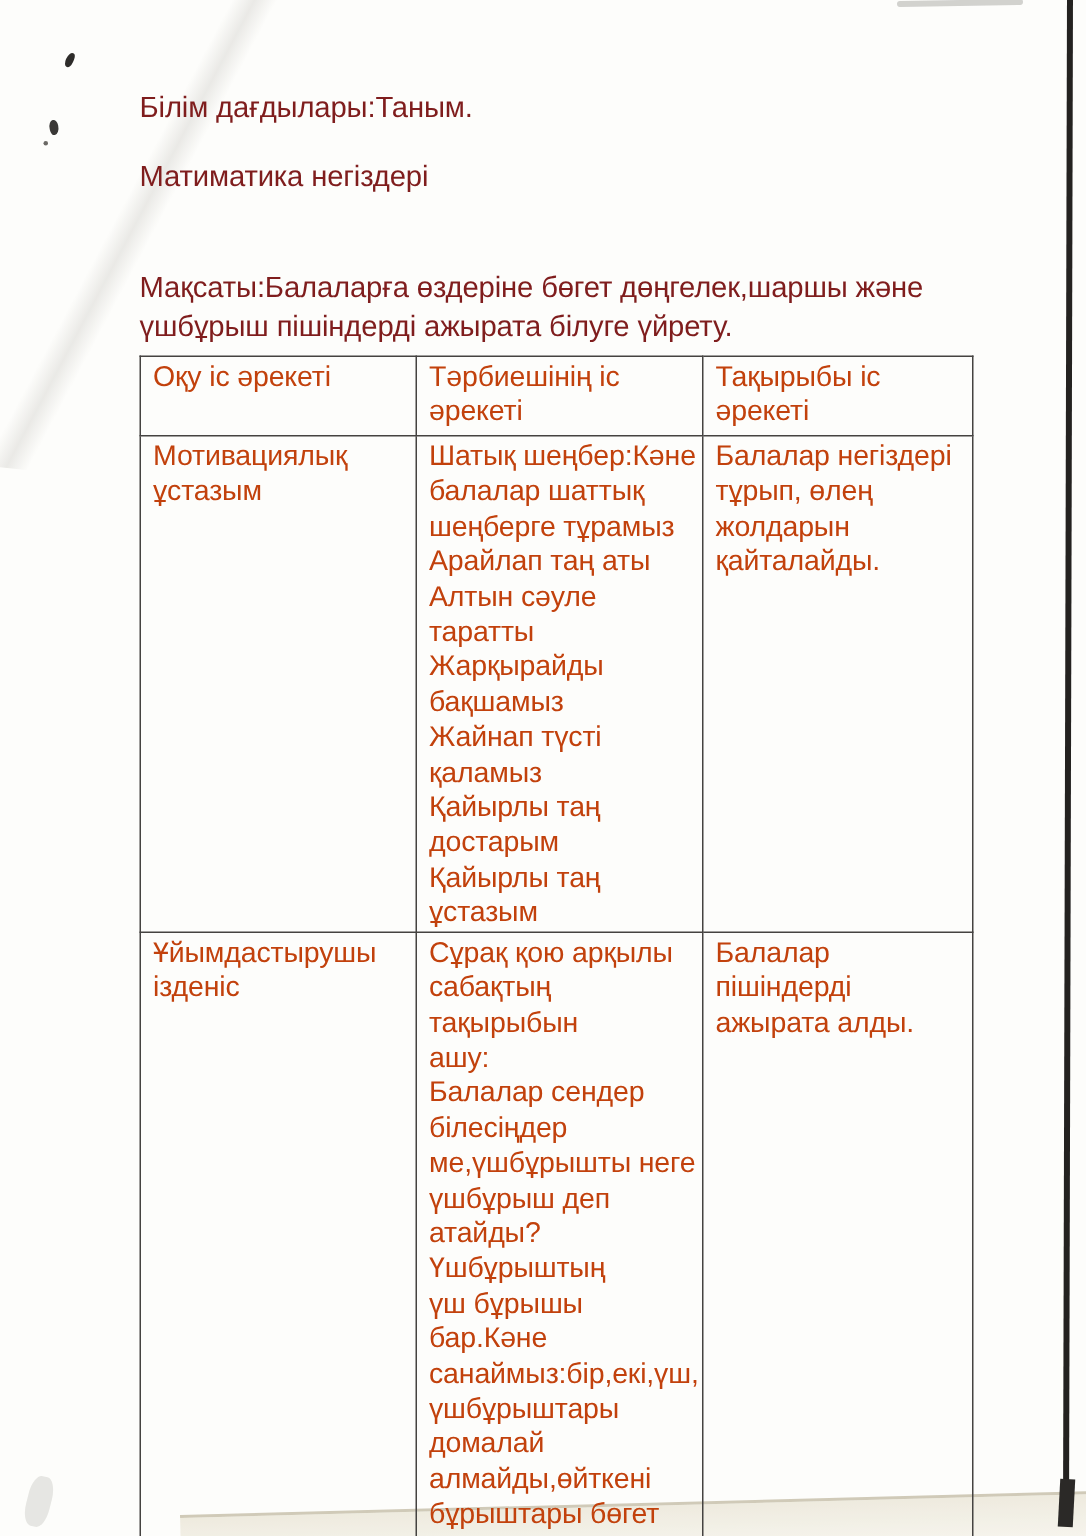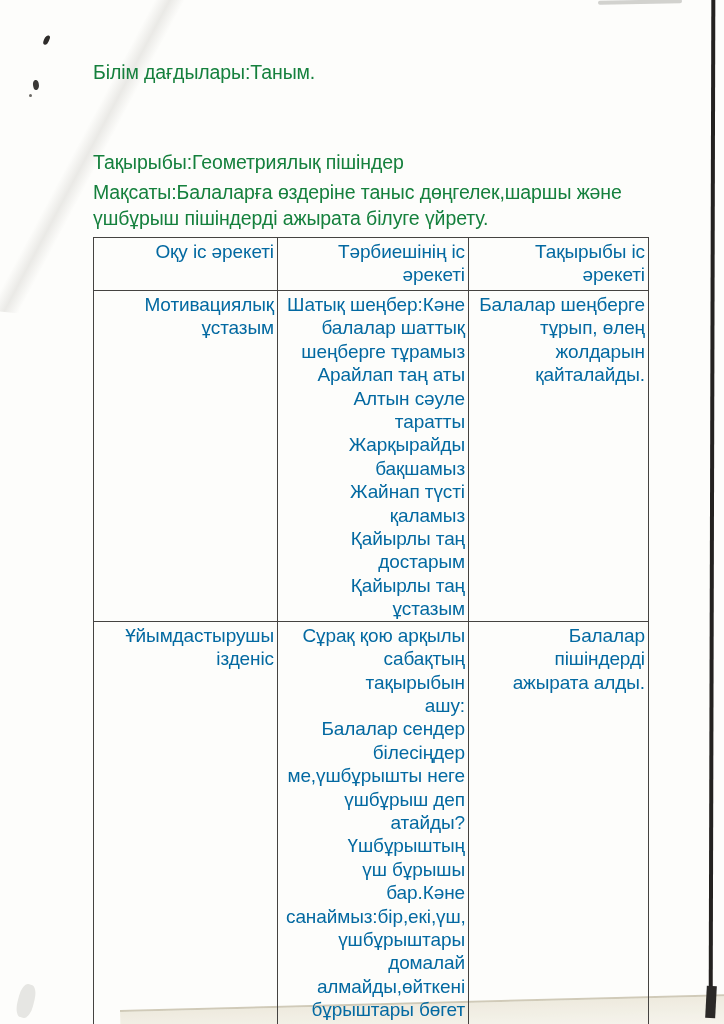--- a/index.html
+++ b/index.html
@@ -40,46 +40,46 @@
 
   
   .para {
     position: absolute;
     left: 93px;
     width: 560px;
     font-size: 19.5px;
     line-height: 26px;
     white-space: pre-line;
     letter-spacing: -0.1px;
-    color: #15803d;
+    color: #7f1d1d;
   }
   .p1 { top: 59px; }
   .p2 { top: 105px; }
   .p3 { top: 149px; }
   .p4 { top: 179px; }
 
   
   .lesson-table {
     position: absolute;
     left: 93px; top: 237px;
     border-collapse: collapse;
     table-layout: fixed;
     width: 555px;
   }
   .lesson-table th, .lesson-table td {
     border: 1.6px solid #454341;
     vertical-align: top;
-    text-align: right;
+    text-align: left;
     font-weight: normal;
     font-size: 19px;
     line-height: 23.4px;
     padding: 2px 3px 0 8px;
     white-space: pre-line;
     letter-spacing: -0.1px;
-    color: #0369a1;
+    color: #c2410c;
     overflow: hidden;
   }
   .col-stage   { width: 184px; }
   .col-teacher { width: 191px; }
   .col-child   { width: 180px; }
   .row-head { height: 53px; }
   .row-1    { height: 256px; }
   .row-2    { height: 402px; }
 </style>
 </head>
@@ -91,22 +91,22 @@
   <div class="artifact speck-1"></div>
   <div class="artifact speck-2"></div>
   <div class="artifact speck-3"></div>
   <div class="artifact top-smudge"></div>
   <div class="artifact bottom-paper-edge"></div>
   <div class="artifact bottom-left-smudge"></div>
   <div class="artifact right-edge-line"></div>
   <div class="artifact right-bottom-blotch"></div>
 
   <div class="para p1">Білім дағдылары:Таным.</div>
-  <div class="para p3">Тақырыбы:Геометриялық пішіндер</div>
-  <div class="para p4">Мақсаты:Балаларға өздеріне таныс дөңгелек,шаршы және
+  <div class="para p2">Матиматика  негіздері</div>
+  <div class="para p4">Мақсаты:Балаларға өздеріне бөгет дөңгелек,шаршы және
 үшбұрыш пішіндерді ажырата білуге үйрету.</div>
 
   <table class="lesson-table">
     <colgroup>
       <col class="col-stage">
       <col class="col-teacher">
       <col class="col-child">
     </colgroup>
     <tbody>
       <tr class="row-head">
@@ -122,21 +122,21 @@
 балалар шаттық
 шеңберге тұрамыз
 Арайлап таң аты
 Алтын сәуле таратты
 Жарқырайды
 бақшамыз
 Жайнап түсті қаламыз
 Қайырлы таң
 достарым
 Қайырлы таң ұстазым</td>
-        <td>Балалар шеңберге
+        <td>Балалар негіздері
 тұрып, өлең
 жолдарын
 қайталайды.</td>
       </tr>
       <tr class="row-2">
         <td>Ұйымдастырушы
 ізденіс</td>
         <td>Сұрақ қою арқылы
 сабақтың тақырыбын
 ашу:

